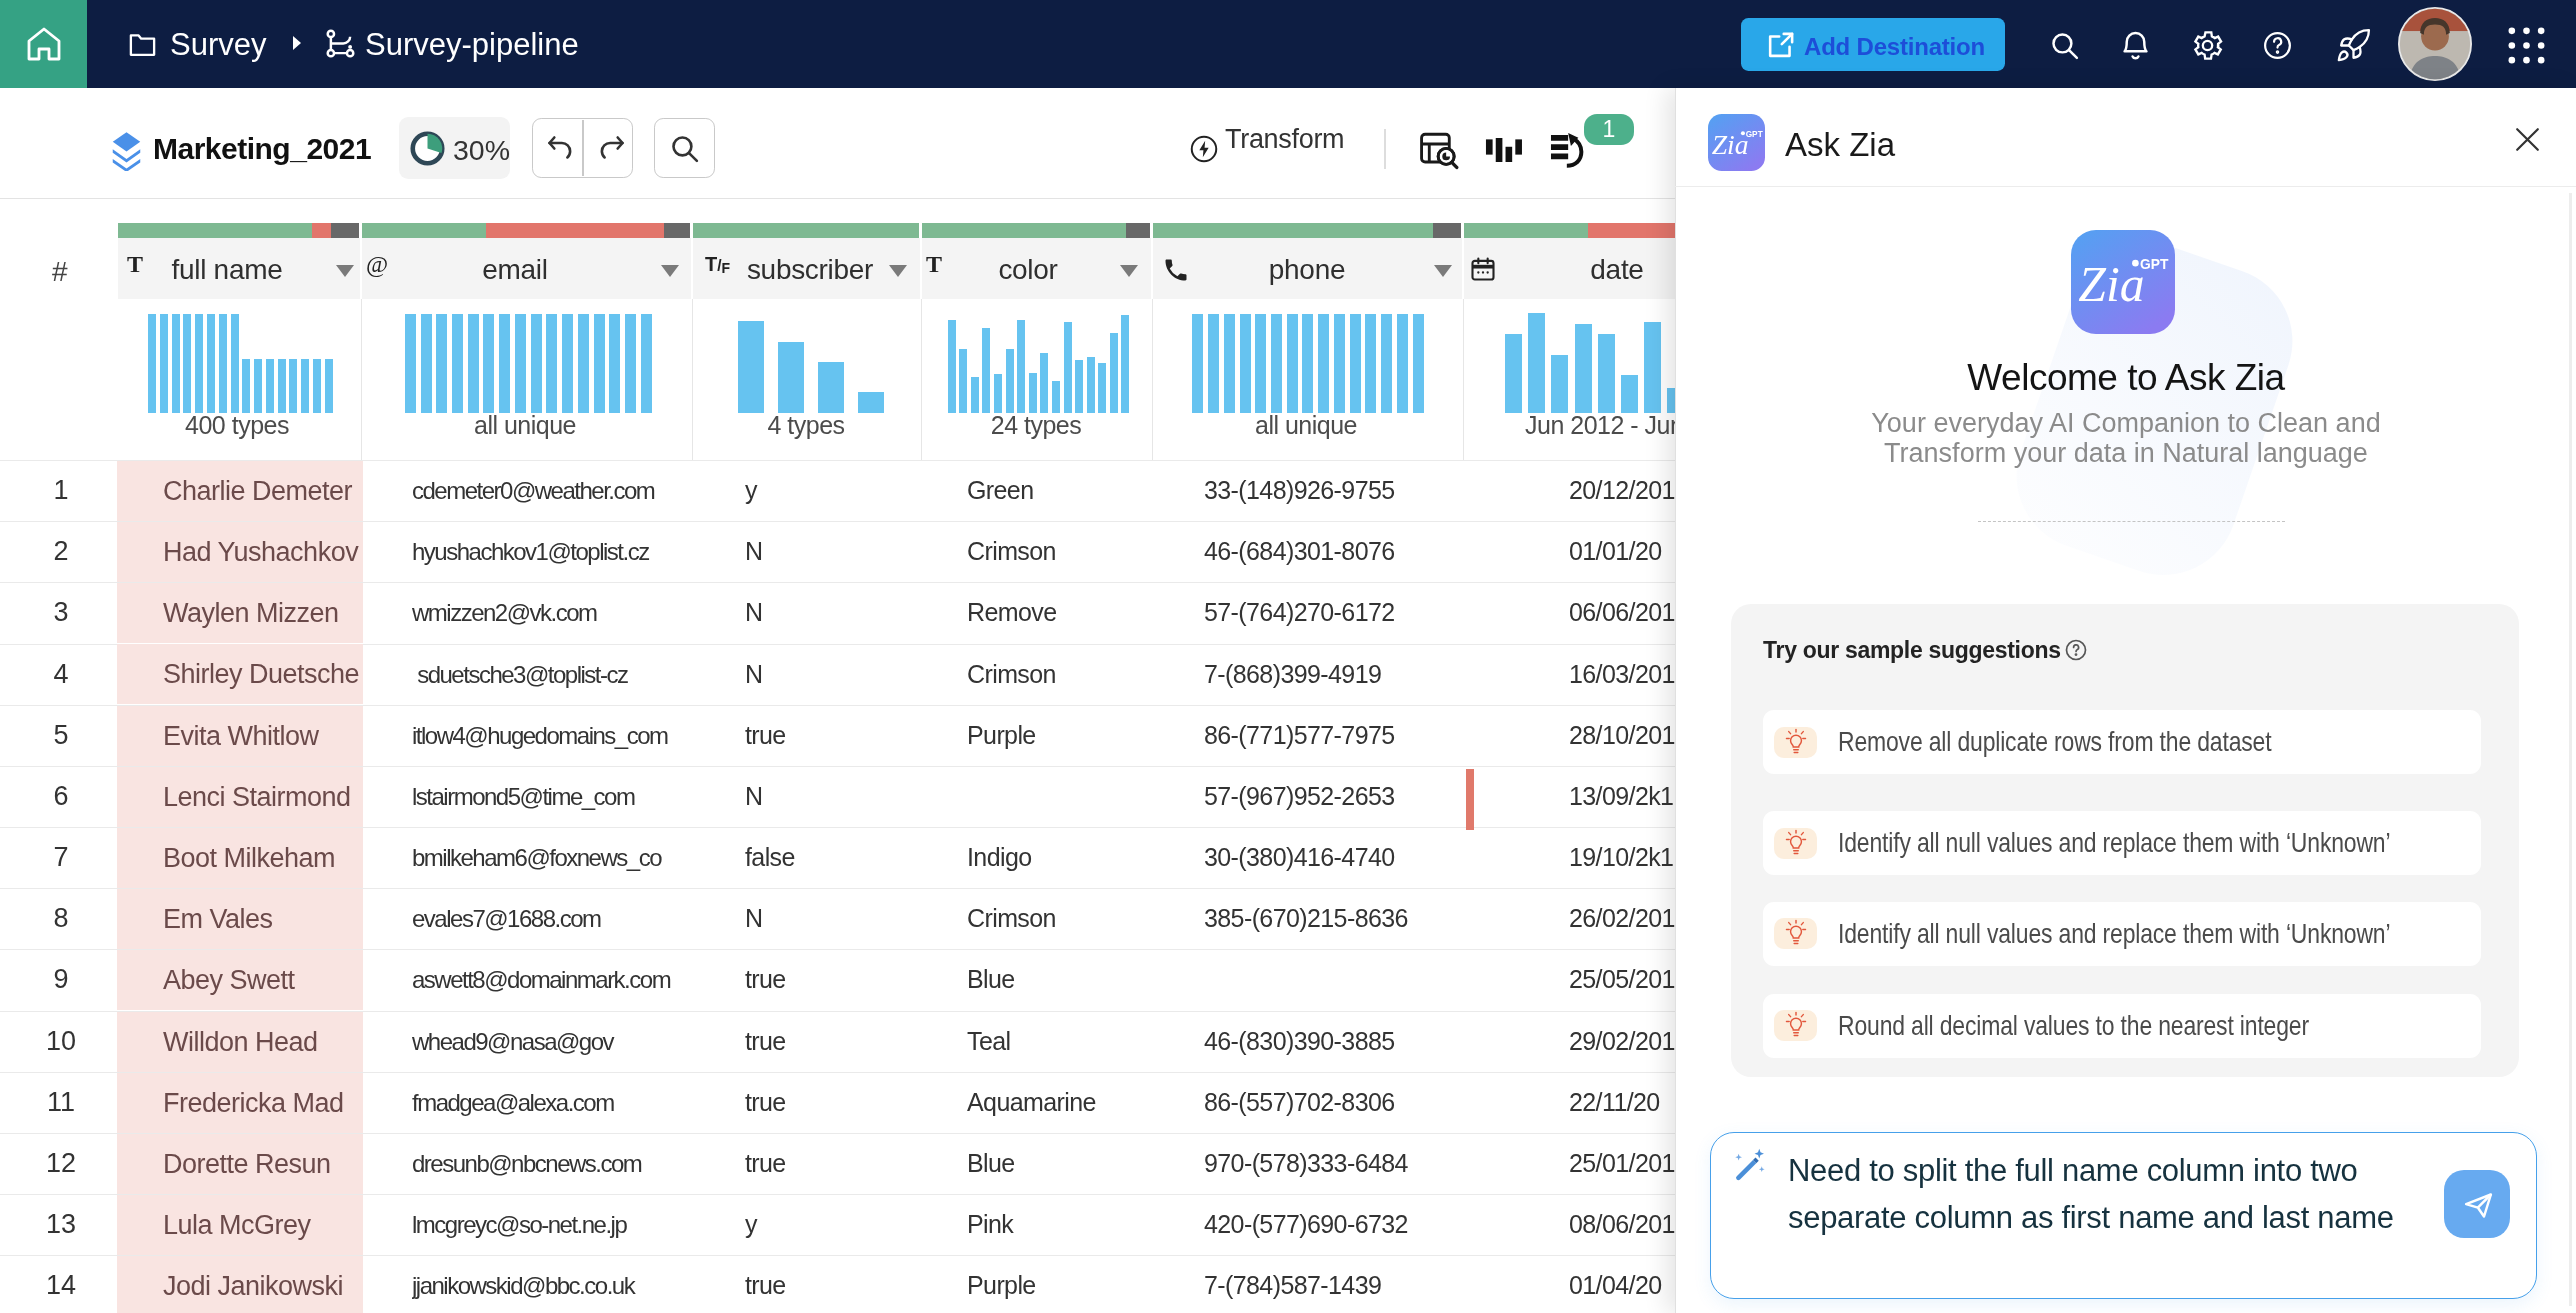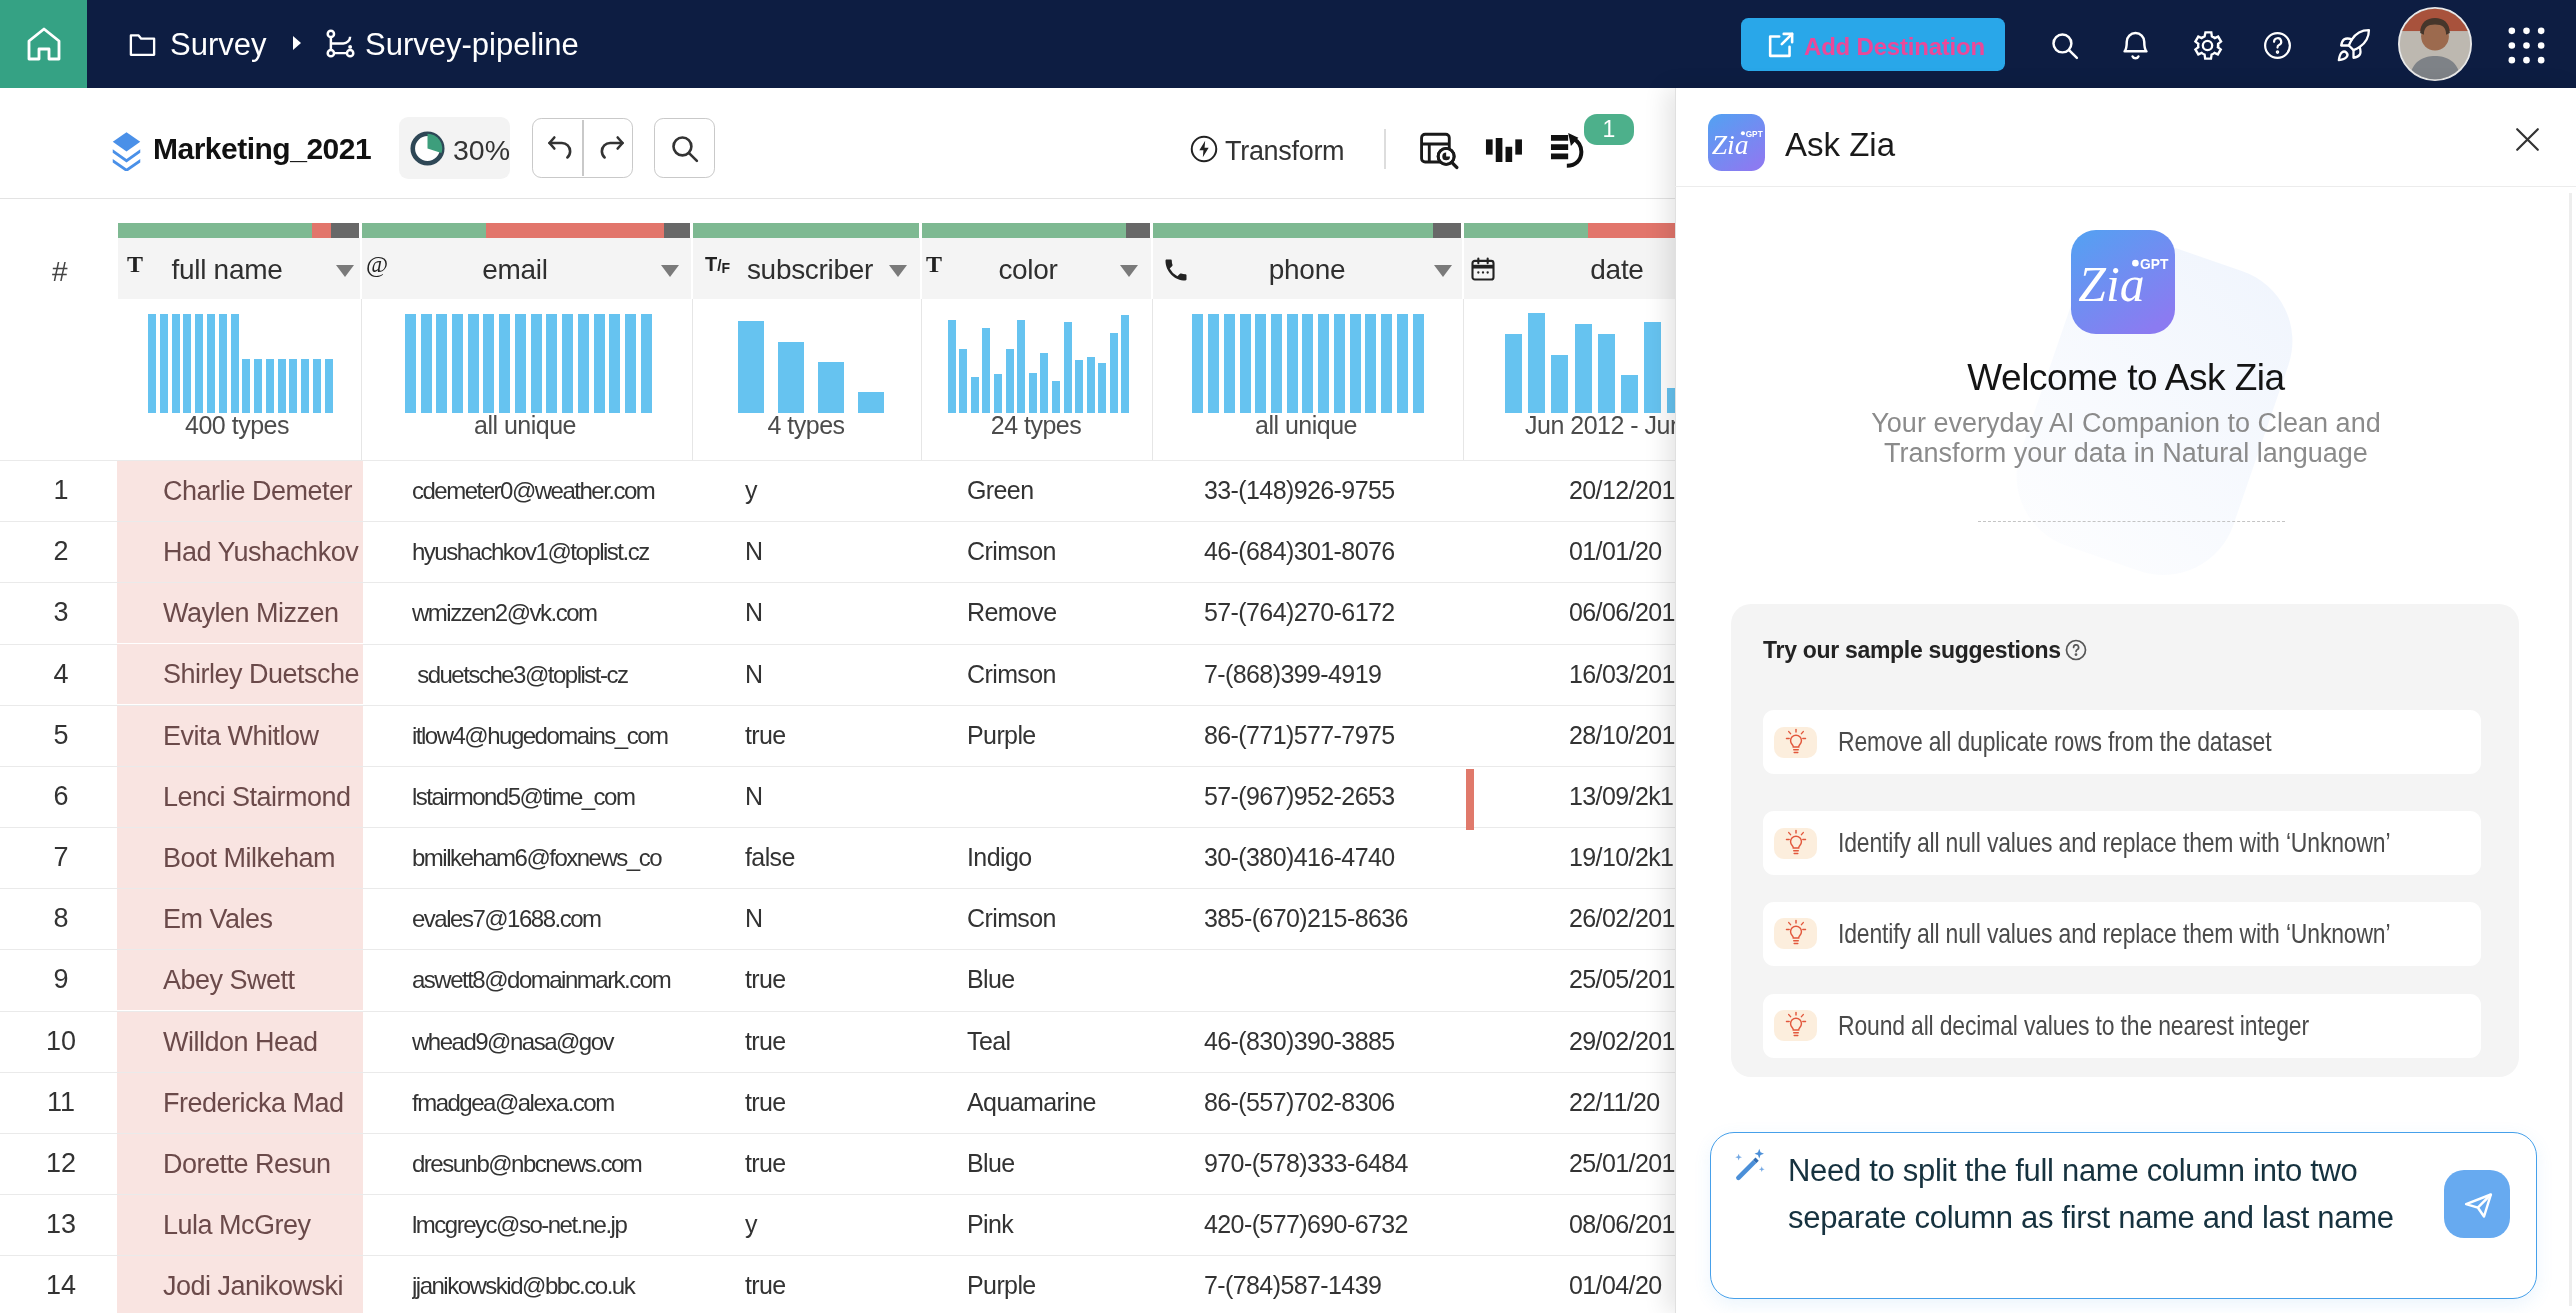--- a/index.html
+++ b/index.html
@@ -37,21 +37,21 @@
         <path d="M5 7.5v9M7.5 19h9M5 12h9a5 5 0 0 0 5-5"></path>
         <circle cx="19" cy="14.5" r="1.4" fill="#fff" stroke="none"></circle>
       </svg></div>
 <div class="abs navtext" style="left:365px;top:27px">Survey-pipeline</div>
 <div class="abs" style="left:1741px;top:18.4px;width:264px;height:53px;background:#29a7e9;border-radius:7.4px"></div>
 <div class="abs" style="left:1765px;top:30px"><svg width="31" height="31" viewBox="0 0 24 24" fill="none" stroke="#fff" stroke-width="2" stroke-linecap="round" stroke-linejoin="round">
         <path d="M19 13v7H4V5h7"></path>
         <path d="M13 11 21 3"></path>
         <path d="M14.5 3H21v6.5"></path>
       </svg></div>
-<div class="abs" style="left:1804px;top:33px;font-size:24px;font-weight:700;color:#ec4899;letter-spacing:-0.2px">Add Destination</div>
+<div class="abs" style="left:1804px;top:33px;font-size:24px;font-weight:700;color:#1d4ed8;letter-spacing:-0.2px">Add Destination</div>
 <div class="abs" style="left:2048px;top:29px"><svg width="33" height="33" viewBox="0 0 24 24" fill="none" stroke="#fff" stroke-width="1.8" stroke-linecap="round">
         <circle cx="10.5" cy="10.5" r="6.5"></circle>
         <path d="M15.5 15.5 21 21"></path>
       </svg></div>
 <div class="abs" style="left:2118px;top:28px"><svg width="35" height="35" viewBox="0 0 24 24" fill="none" stroke="#fff" stroke-width="1.7" stroke-linecap="round" stroke-linejoin="round">
         <path d="M6 9.5a6 6 0 0 1 12 0c0 5 1.5 6.5 1.5 6.5h-15S6 14.5 6 9.5z"></path>
         <path d="M10 19.5a2.2 2.2 0 0 0 4 0"></path>
       </svg></div>
 <div class="abs" style="left:2190px;top:28px"><svg width="35" height="35" viewBox="0 0 24 24" fill="none" stroke="#fff" stroke-width="1.6">
         <circle cx="12" cy="12" r="3.2"></circle>
@@ -122,21 +122,21 @@
       </svg></div>
 <div class="abs" style="left:654px;top:118px;width:61px;height:60px;background:#fff;border:1.8px solid #c9c9c9;border-radius:9.2px"></div>
 <div class="abs" style="left:668px;top:132px"><svg width="33" height="33" viewBox="0 0 24 24" fill="none" stroke="#333" stroke-width="1.9" stroke-linecap="round">
         <circle cx="10.5" cy="10.5" r="6.5"></circle>
         <path d="M15.5 15.5 21 21"></path>
       </svg></div>
 <div class="abs" style="left:1190px;top:135px"><svg width="28" height="28" viewBox="0 0 24 24" fill="none" stroke="#222" stroke-width="1.7">
         <circle cx="12" cy="12" r="10.5"></circle>
         <path d="M13 5 8 13h3.5L11 19l5-8h-3.5z" fill="#222" stroke="none"></path>
       </svg></div>
-<div class="abs" style="left:1225px;top:136px;font-size:27px;letter-spacing:-0.3px;color:#333">Transform</div>
+<div class="abs" style="left:1225px;top:124px;font-size:27px;letter-spacing:-0.3px;color:#333">Transform</div>
 <div class="abs" style="left:1384px;top:129px;width:1.8px;height:40px;background:#ddd"></div>
 <div class="abs" style="left:1419px;top:131px"><svg width="40" height="40" viewBox="0 0 28 27" fill="none" stroke="#1a1a1a" stroke-width="2" stroke-linejoin="round">
         <rect x="1.8" y="1.8" width="19.4" height="19.4" rx="2.5"></rect>
         <path d="M1.8 8.6h19.4M7.2 8.6v12.4"></path>
         <circle cx="19" cy="17.3" r="5.6" fill="#fff"></circle>
         <circle cx="19" cy="17.3" r="5.6"></circle>
         <path d="M23.1 21.6 26.4 25" stroke-linecap="round" stroke-width="2.4"></path>
         <path d="M19 14.6a2.7 2.7 0 1 0 2.7 2.7L19 17.3z" fill="#1a1a1a" stroke="none"></path>
       </svg></div>
 <div class="abs" style="left:1485px;top:138px"><svg width="37" height="24" viewBox="0 0 40 26" fill="#111">

